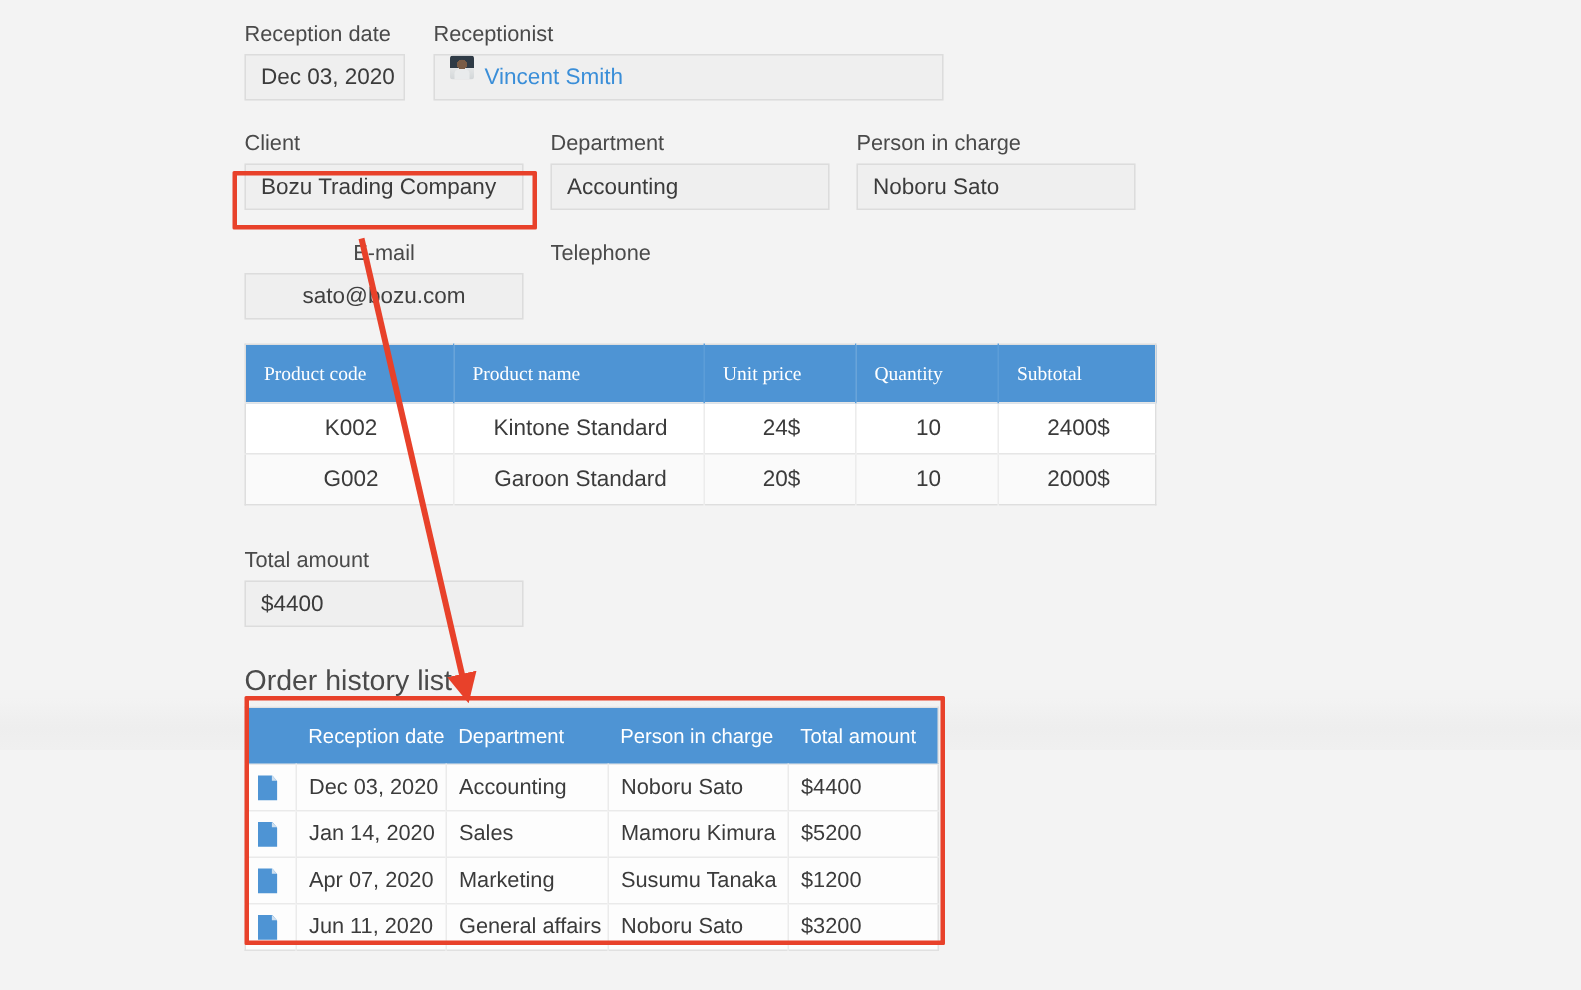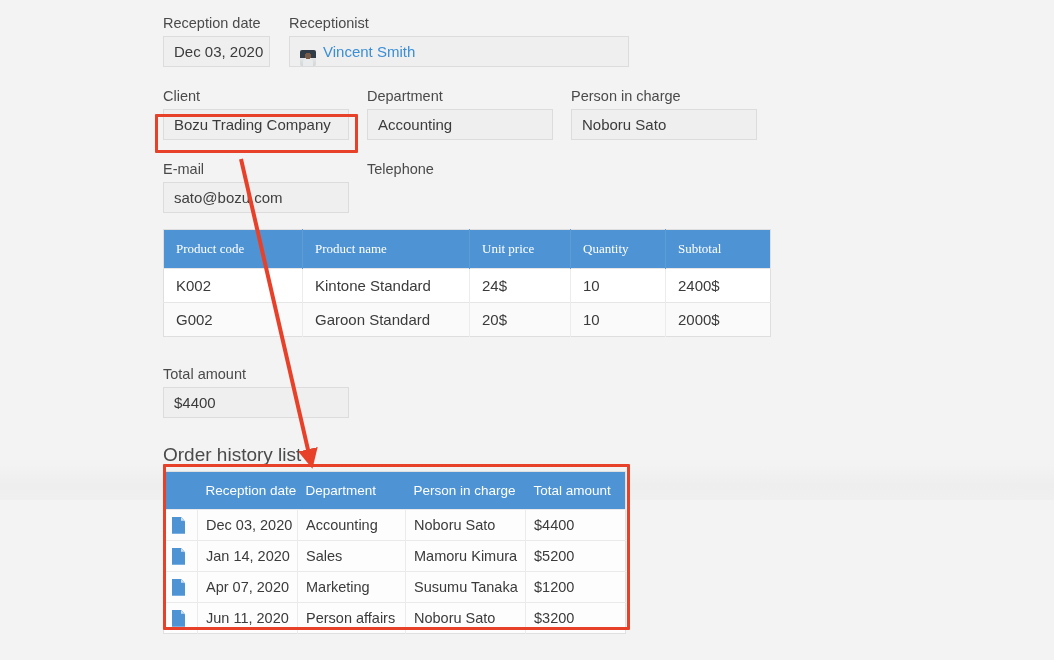--- a/index.html
+++ b/index.html
@@ -54,21 +54,21 @@
 
   .row { display: flex; }
   .fgroup { }
 
   
   #row-reception { margin-bottom: 20px; }
   #fg-reception-date { width: 107px; margin-right: 19px; }
   #fg-receptionist { width: 340px; }
   #receptionist-value {
     display: flex;
-    align-items: flex-end;
+    align-items: flex-start;
     gap: 7px;
   }
   .avatar {
     width: 16px; height: 16px;
     flex: 0 0 16px;
     border-radius: 2px;
     background:
       radial-gradient(circle at 50% 38%, #7a5c46 0 26%, rgba(0,0,0,0) 27%),
       linear-gradient(to bottom, #2f3b46 0 52%, #e3e5e6 53%, #d2d6d8 100%);
     position: relative;
@@ -84,21 +84,21 @@
   .receptionist-name { color: #3a8ed8; font-size: 15px; }
 
   
   #row-client { margin-bottom: 20px; align-items: flex-end; }
   #fg-client { width: 186px; margin-right: 18px; }
   #fg-department { width: 186px; margin-right: 18px; }
   #fg-person { width: 186px; }
 
   
   #row-contact { margin-bottom: 16px; }
-  #fg-email { width: 186px; margin-right: 18px; }
+  #fg-email { width: 186px; margin-right: 18px; text-align: center; }
   #fg-telephone { width: 186px; }
 
   
   #product-table {
     border-collapse: collapse;
     width: 607px;
     table-layout: fixed;
     margin-bottom: 28px;
     border: 1px solid #dedede;
   }
@@ -116,20 +116,21 @@
   #product-table thead th:last-child { border-right: none; }
   #product-table tbody td {
     font-size: 15px;
     color: #3b3b3b;
     padding: 8px 10px 8px 12px;
     border-top: 1px solid #e6e6e6;
     border-right: 1px solid #ececec;
     background: #ffffff;
     white-space: nowrap;
     height: 31px;
+    text-align: center;
   }
   #product-table tbody td:last-child { border-right: none; }
   #product-table tbody tr:nth-child(even) td { background: #fafafa; }
   .pc-code { width: 139px; }
   .pc-name { width: 167px; }
   .pc-price { width: 101px; }
   .pc-qty { width: 95px; }
   .pc-sub { width: 105px; }
 
   
@@ -329,21 +330,21 @@
           <tr>
             <td><span class="doc-icon"></span></td>
             <td>Apr 07, 2020</td>
             <td>Marketing</td>
             <td>Susumu Tanaka</td>
             <td>$1200</td>
           </tr>
           <tr>
             <td><span class="doc-icon"></span></td>
             <td>Jun 11, 2020</td>
-            <td>Person affairs</td>
+            <td>General affairs</td>
             <td>Noboru Sato</td>
             <td>$3200</td>
           </tr>
         </tbody>
       </table>
     </div>
 
   </div>
 
   <div id="annotations">

